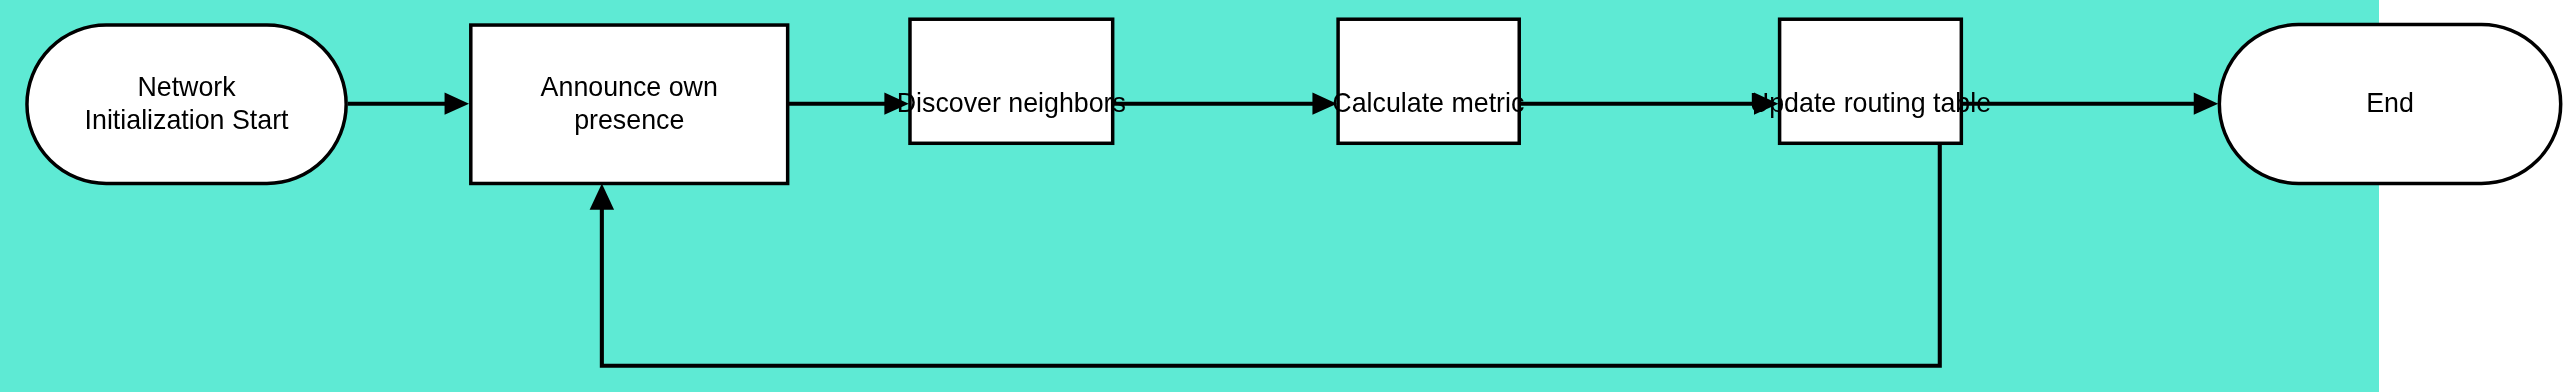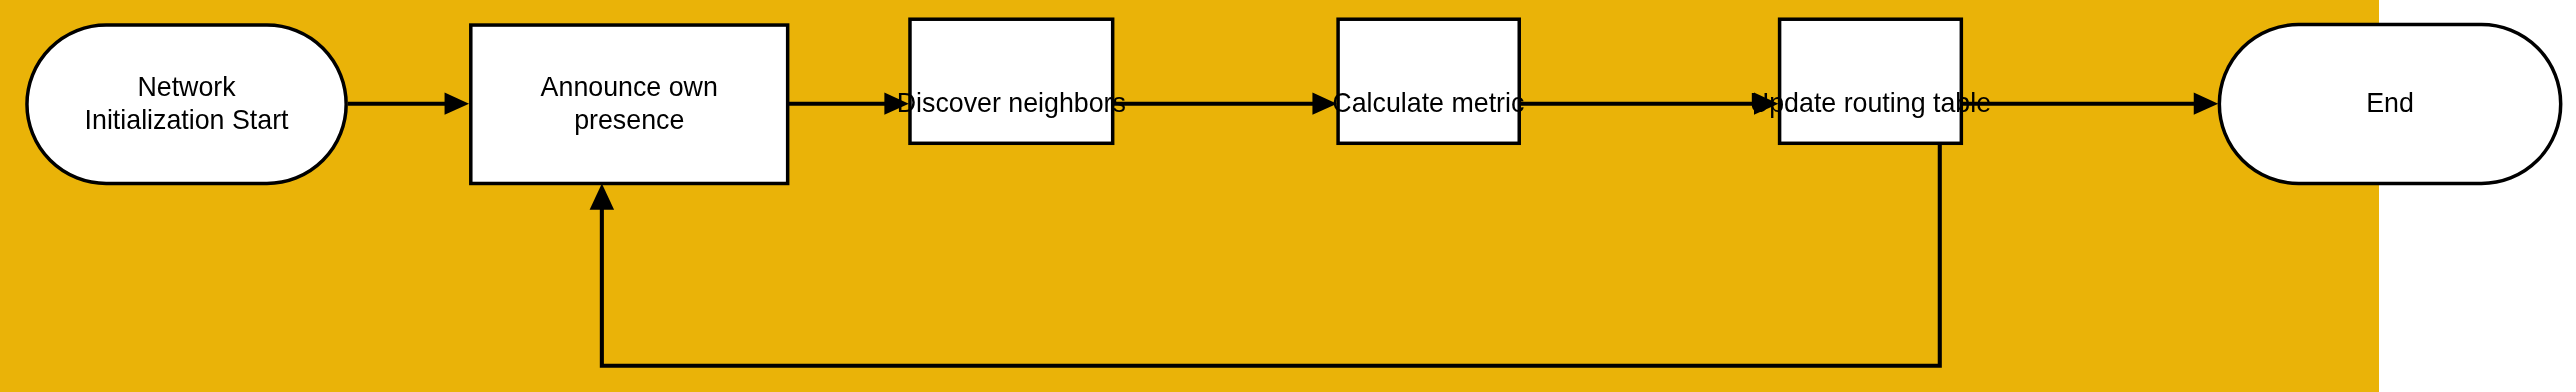--- a/index.html
+++ b/index.html
@@ -5,21 +5,21 @@
 <style>
   html,body{margin:0;padding:0;background:#ffffff;}
   body{
     width:2576px;height:392px;
     font-family:"Liberation Sans", sans-serif;
     overflow:hidden;
   }
   #diagram-root{
     position:relative;
     width:2379px;height:392px;
-    background:#eab308;
+    background:#5eead4;
   }
   svg.flow-canvas{
     position:absolute;left:0;top:0;
     width:2576px;height:392px;
     display:block;
   }
   .node-shape{
     fill:#ffffff;
     stroke:#000000;
     stroke-width:6;

